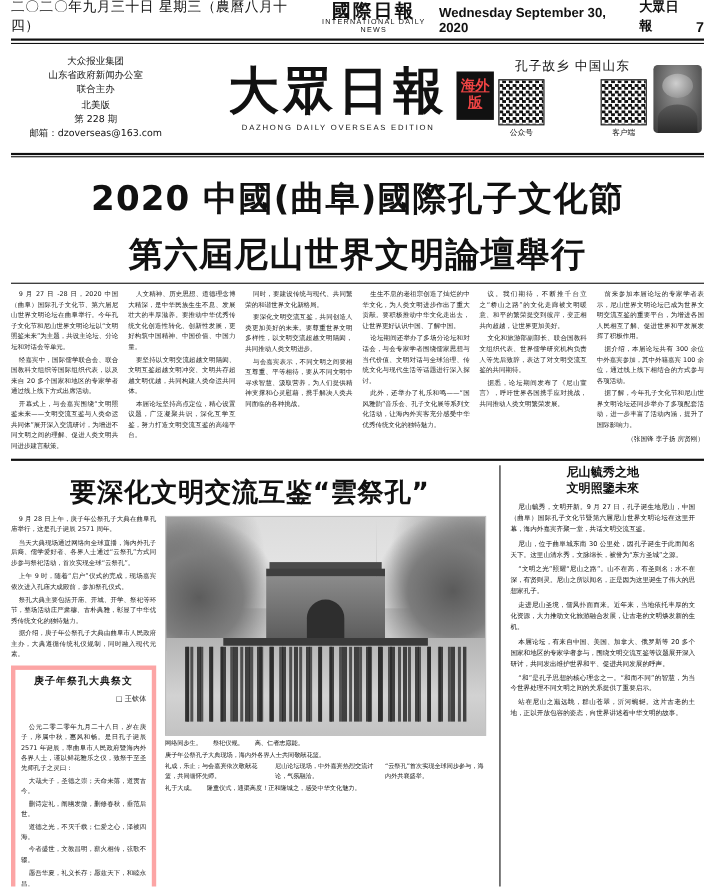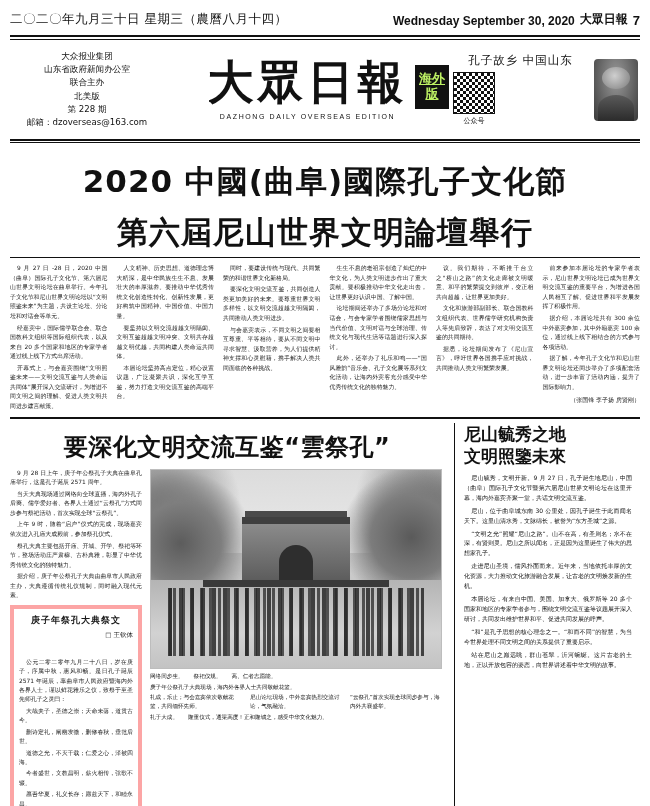--- a/index.html
+++ b/index.html
@@ -7,42 +7,42 @@
   body {
     width: 650px; height: 806px;
     background: #ffffff;
     font-family: "Liberation Serif", serif;
     color: #111;
     overflow: hidden;
   }
   .page { position: relative; width: 650px; height: 806px; padding: 6px 10px 0 10px; }
 
   
-  .topbar { display:flex; align-items:center; justify-content:space-between; height: 26px; }
+  .topbar { display:flex; align-items:flex-end; justify-content:space-between; height: 26px; }
   .topbar .date-cn { font-size: 12.5px; letter-spacing: 0.5px; font-family:"DejaVu Sans", sans-serif; }
   .topbar .center { text-align:center; line-height:1.05; }
   .topbar .center .cn { font-size: 17px; font-weight: bold; letter-spacing: 2px; }
   .topbar .center .en { font-size: 6.5px; letter-spacing: 1.2px; font-family:"Liberation Sans", sans-serif; }
   .topbar .right { font-size: 11px; font-family:"Liberation Sans", sans-serif; display:flex; align-items:flex-end; gap:5px;}
   .topbar .right .en2 { font-weight: bold; font-size: 12px; }
   .topbar .right .cn2 { font-size: 12px; font-weight:bold; font-family:"DejaVu Sans", sans-serif;}
   .topbar .right .pg { font-size: 13px; font-weight:bold; }
 
   .rule { border-top: 2px solid #111; margin-top: 3px; }
   .rule-thin { border-top: 1px solid #111; margin-top: 1.5px; }
 
   
   .nameplate { display:flex; align-items:center; height: 96px; padding: 4px 2px 0 2px; }
   .np-left { width: 150px; font-size: 8.6px; line-height: 1.55; text-align:center; font-family:"DejaVu Sans", sans-serif; }
   .np-mid { flex: 1; text-align:center; position: relative; }
   .np-title { font-size: 46px; font-weight: bold; letter-spacing: 4px; font-family:"DejaVu Sans", sans-serif; line-height:1; }
   .np-sub { font-size: 7px; letter-spacing: 1.6px; margin-top: 8px; font-family:"Liberation Sans", sans-serif; }
   .np-badge {
     position:absolute; right: 4px; top: 6px;
-    background:#111; color:#bef264; width: 34px; height: 44px;
+    background:#111; color:#ef4444; width: 34px; height: 44px;
     font-size: 13px; font-family:"DejaVu Sans", sans-serif; font-weight:bold;
     display:flex; flex-direction:column; align-items:center; justify-content:center; line-height:1.15;text-decoration:underline;
   }
   .np-right { width: 185px; display:flex; align-items:center; gap:6px; }
   .np-right .cols { flex:1; }
   .np-right .rtitle { font-size: 11.5px; font-family:"DejaVu Sans", sans-serif; text-align:center; letter-spacing:1px; margin-bottom:4px;}
   .qr-row { display:flex; gap:10px; justify-content:space-between; }
   .qr-item { text-align:center; }
   .qr { width: 42px; height: 42px; background:
       repeating-conic-gradient(#111 0% 25%, #fff 0% 50%) 0 0/6px 6px;
@@ -103,35 +103,39 @@
      background-position: 0 0, 5px 12px; }
   .photo .banner { position:absolute; left:18%; right:18%; top:56%; height:7px; background:#3a3a3a; }
   .photo-caption { font-size: 5.6px; line-height:1.5; margin-top:3px; font-family:"DejaVu Sans", sans-serif; }
   .cap-row { display:flex; gap:10px; }
 
   .poem-box { border: 4px solid #fca5a5; padding: 4px 5px; margin-top: 4px; font-size: 5.9px;
               font-family:"DejaVu Sans", sans-serif; line-height:1.6; }
   .poem-box .pb-title { text-align:center; font-size: 9px; font-weight:bold; margin-bottom:3px; letter-spacing:1px;}
   .poem-box .pb-sub { text-align:right; font-size: 6.5px; margin-bottom:17px; }
 
-  .sec2-right .r-headline { font-size: 17px; font-weight:bold; line-height:1.3;
+  .sec2-right .r-headline { text-align:center; font-size: 11px; font-weight:bold; line-height:1.3;
         font-family:"DejaVu Sans", sans-serif; padding-bottom: 6px; }
   .sec2-right .rtxt { font-size: 6px; line-height:1.66; text-align: justify; font-family:"DejaVu Sans", sans-serif;}
   .sec2-right .rtxt p { margin: 0 0 3px 0; text-indent: 1.2em; }
 
   .bottom-strip { display:flex; gap:8px; margin-top: 2px; }
   .bottom-strip .bcol { font-size:5.6px; line-height:1.5; font-family:"DejaVu Sans", sans-serif; }
 </style>
 </head>
 <body>
 
 <div class="page">
 
   <div class="topbar">
     <div class="date-cn">二〇二〇年九月三十日 星期三（農曆八月十四）</div>
+    <div class="center">
+      <div class="cn">國際日報</div>
+      <div class="en">INTERNATIONAL DAILY NEWS</div>
+    </div>
     <div class="right">
       <span class="en2">Wednesday September 30, 2020</span>
       <span class="cn2">大眾日報</span>
       <span class="pg">7</span>
     </div>
   </div>
   <div class="rule"></div>
   <div class="rule-thin"></div>
 
   <div class="nameplate">
@@ -148,20 +152,24 @@
       <div class="np-sub">DAZHONG DAILY OVERSEAS EDITION</div>
       <div class="np-badge">海外版</div>
     </div>
     <div class="np-right">
       <div class="cols">
         <div class="rtitle">孔子故乡 中国山东</div>
         <div class="qr-row">
           <div class="qr-item">
             <div class="qr"></div>
             <div class="qr-cap">公众号</div>
+          </div>
+          <div class="qr-item">
+            <div class="qr"></div>
+            <div class="qr-cap">客户端</div>
           </div>
         </div>
       </div>
       <div class="sage"></div>
     </div>
   </div>
   <div class="rule"></div>
   <div class="rule-thin"></div>
 
   <div class="headline">

